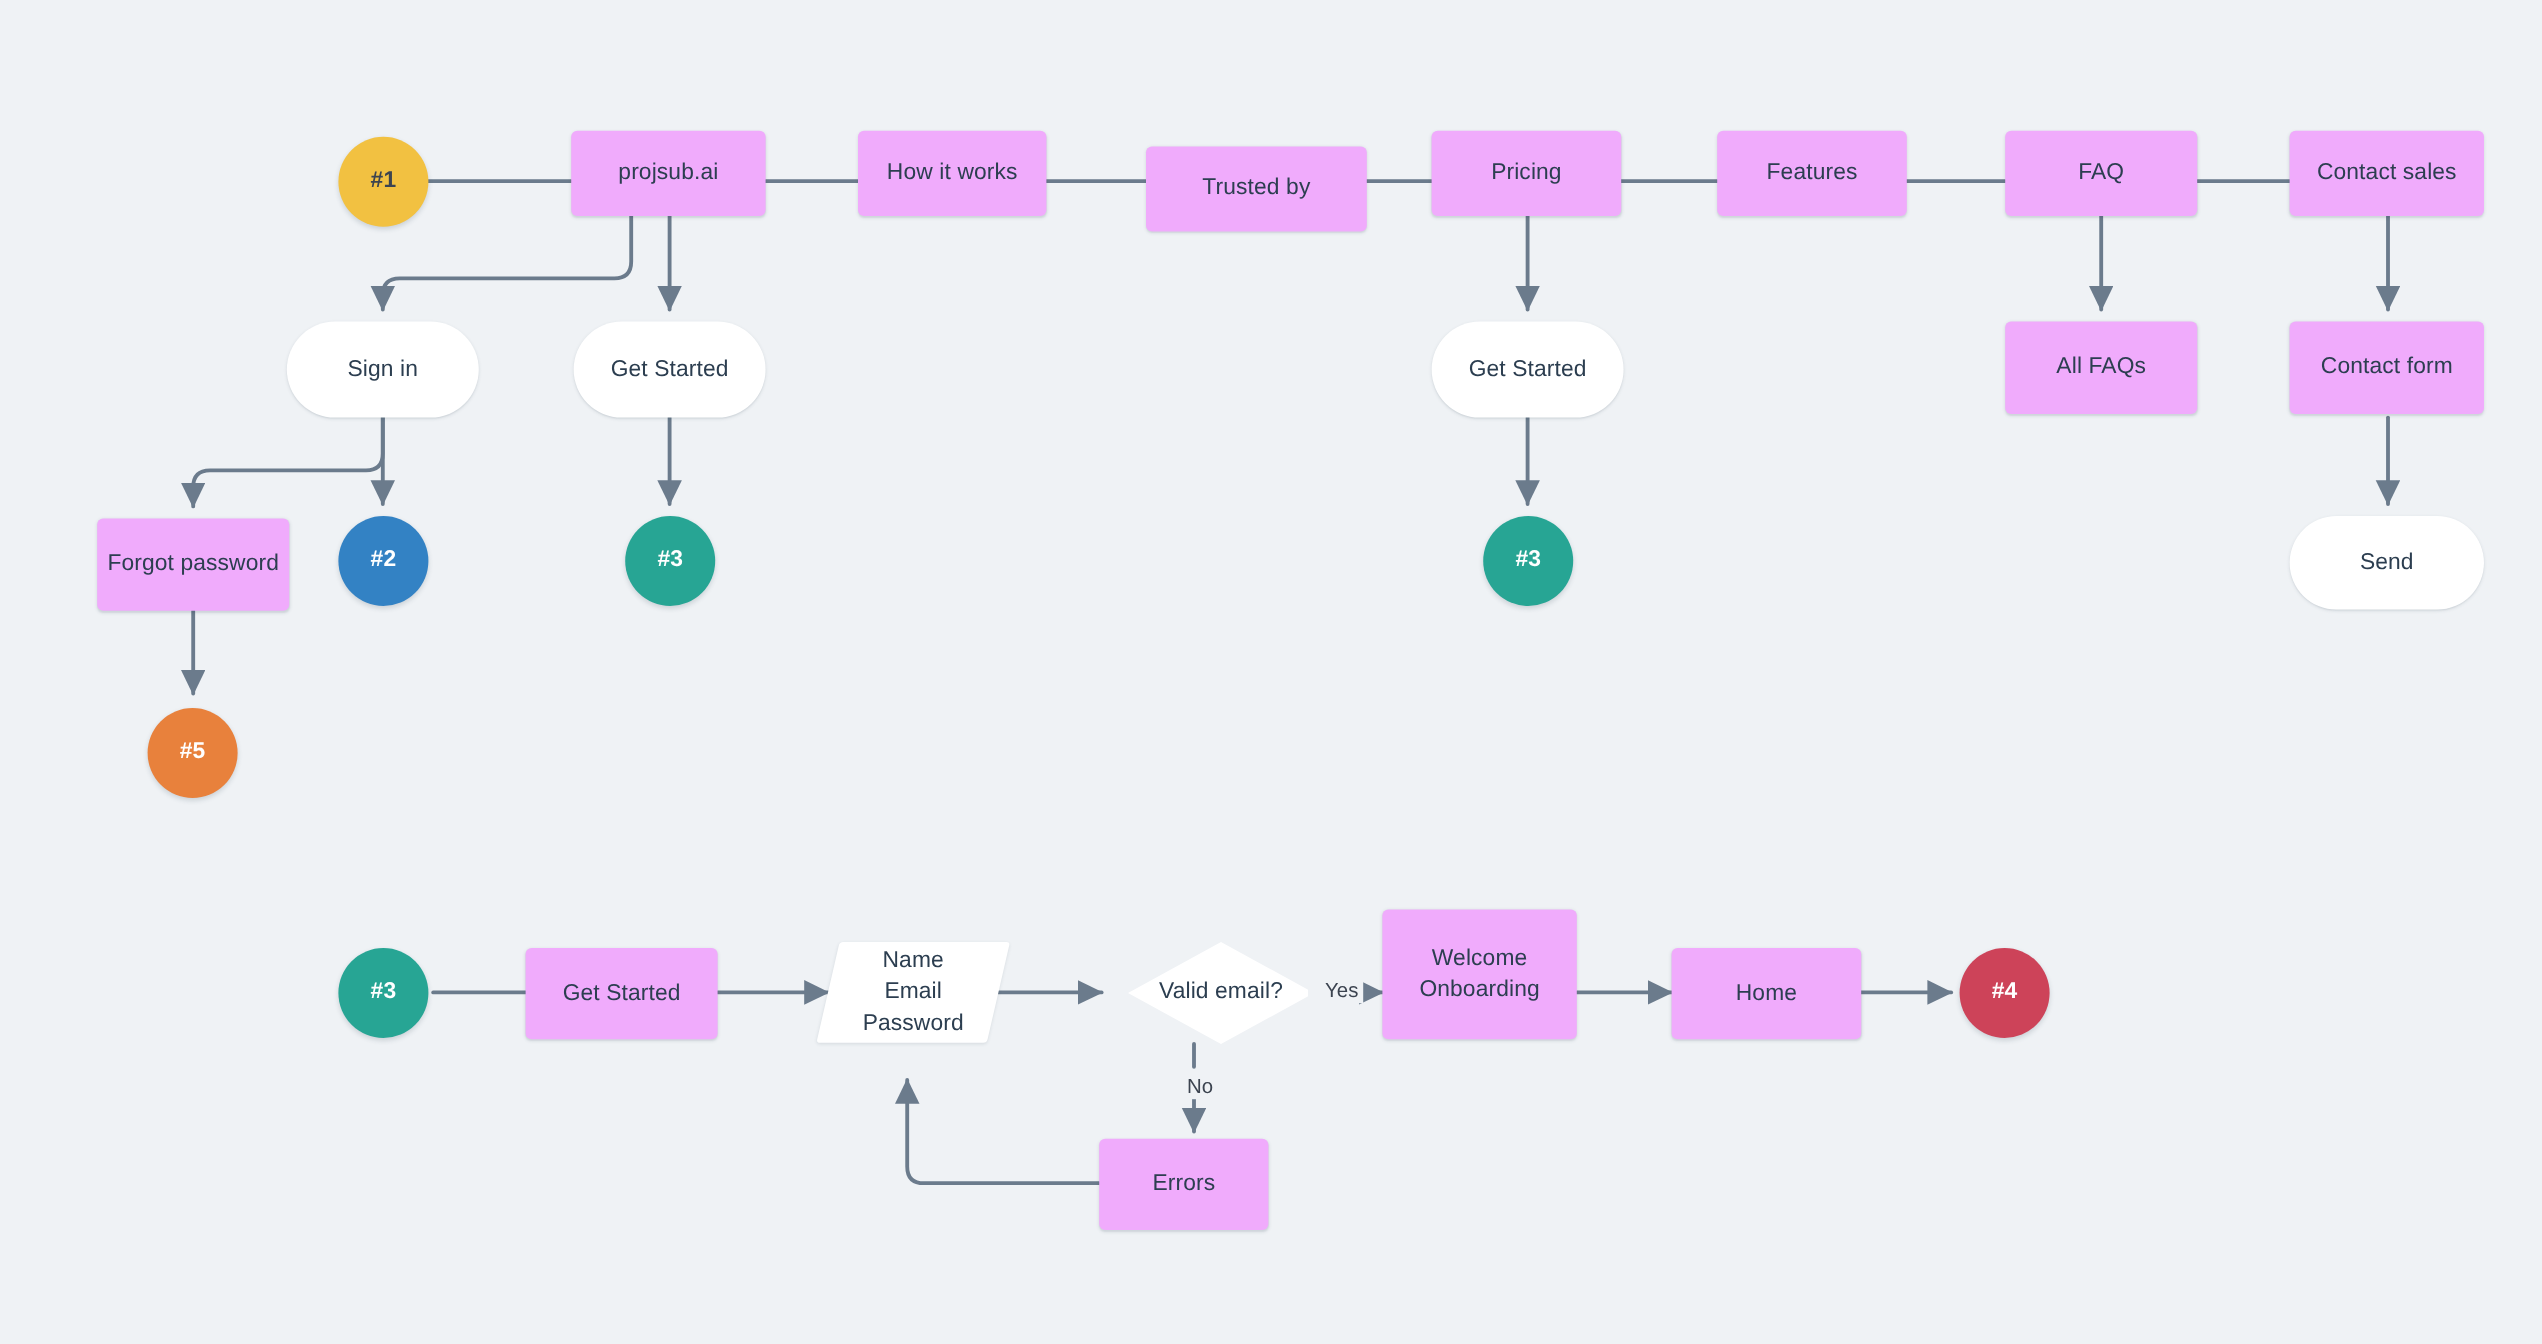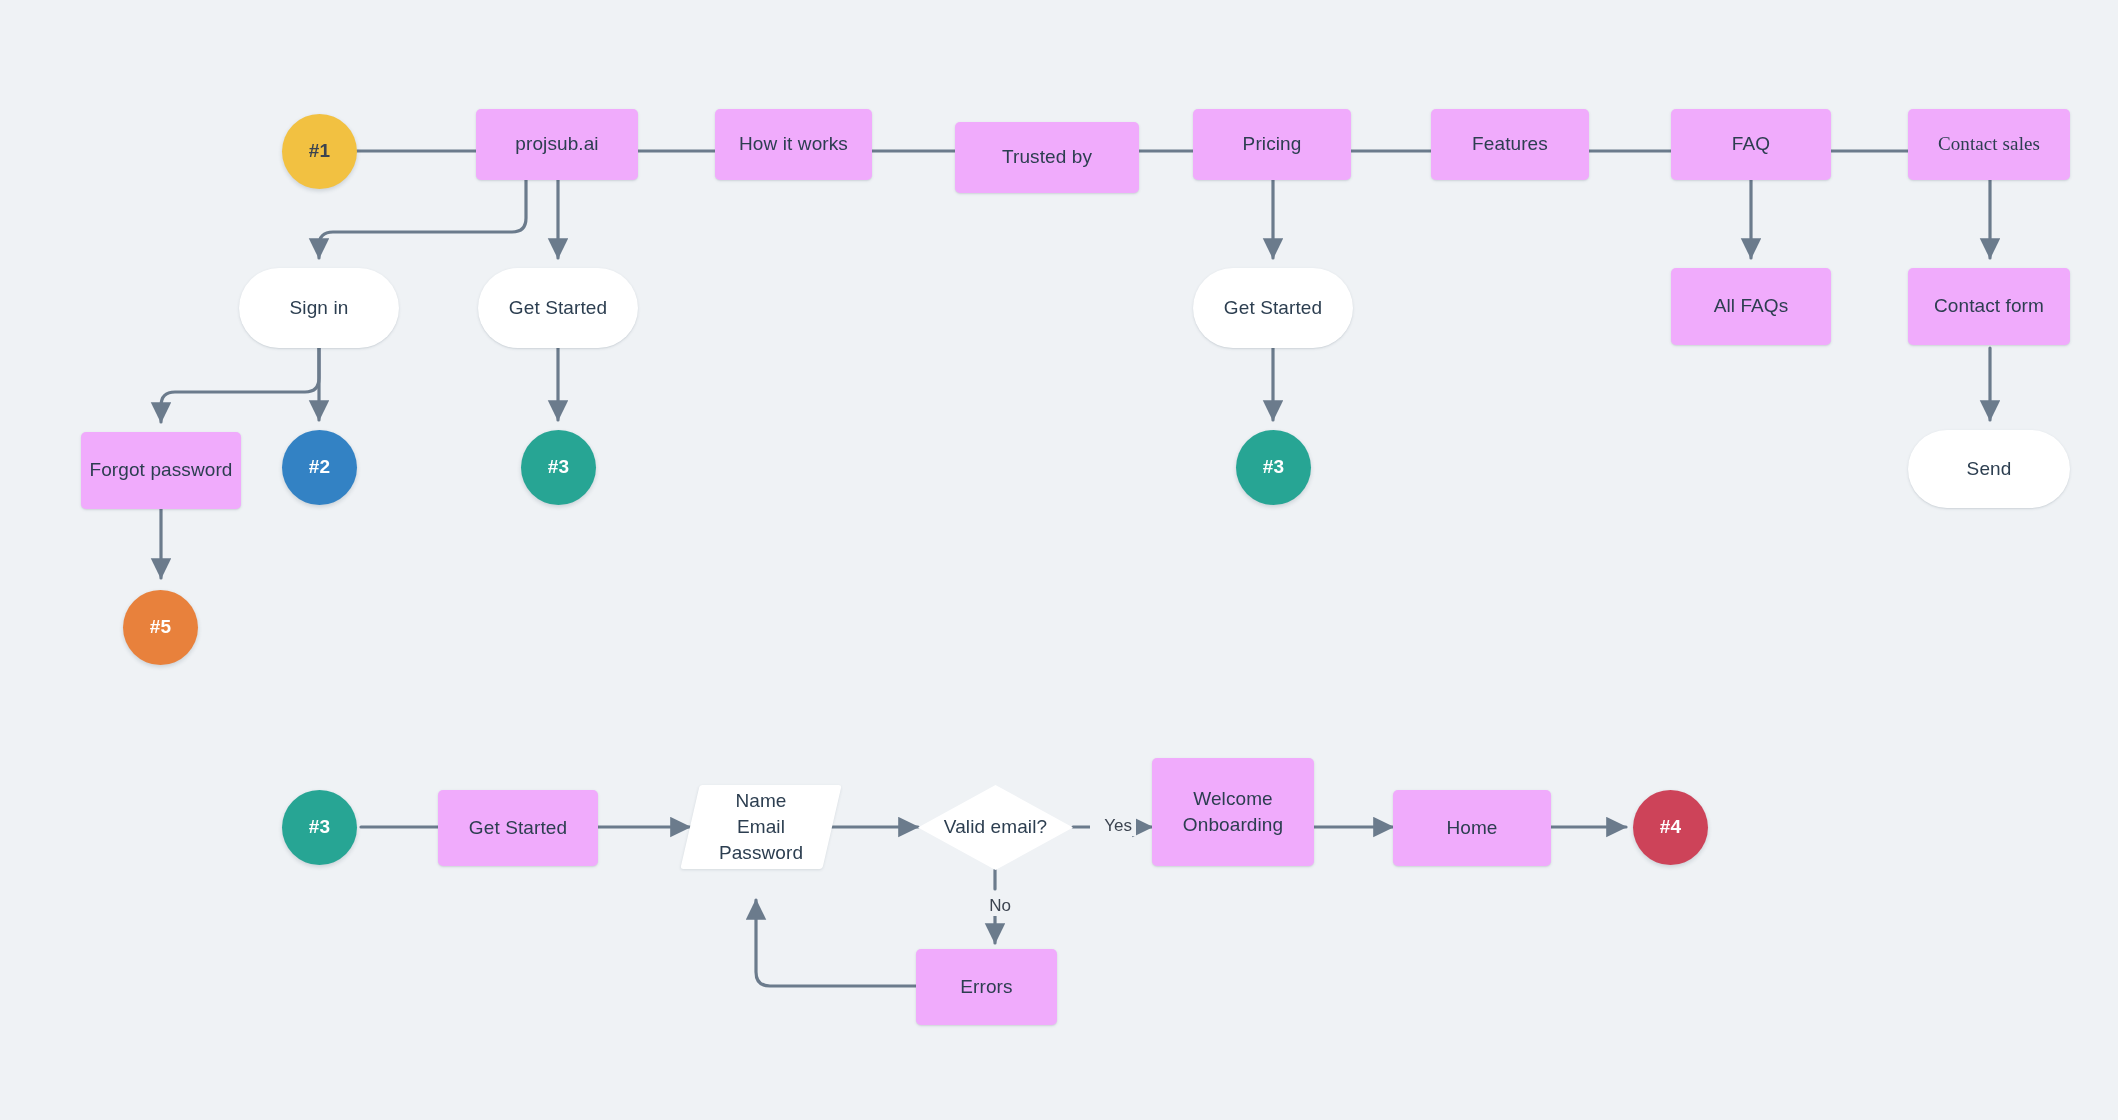--- a/index.html
+++ b/index.html
@@ -171,21 +171,21 @@
   </div>
 
   <div class="node box" style="left:1431px; top:109px; width:158px; height:71px;">
     <span>Features</span>
   </div>
 
   <div class="node box" style="left:1671px; top:109px; width:160px; height:71px;">
     <span>FAQ</span>
   </div>
 
-  <div class="node box" style="left:1908px; top:109px; width:162px; height:71px;font-family:Liberation Serif, serif;">
+  <div class="node box" style="left:1908px; top:109px; width:162px; height:71px;">
     <span>Contact sales</span>
   </div>
 
   <div class="node pill" style="left:239px; top:268px; width:160px; height:80px;">
     <span>Sign in</span>
   </div>
 
   <div class="node pill" style="left:478px; top:268px; width:160px; height:80px;">
     <span>Get Started</span>
   </div>
@@ -236,21 +236,21 @@
 
   <div class="node para" style="left:690px; top:785px; width:142px; height:84px;">
     <div class="para-shape"></div>
     <div class="para-label">
       <div>Name</div>
       <div>Email</div>
       <div>Password</div>
     </div>
   </div>
 
-  <div class="node diamond" style="left:918px; top:785px; width:155px; height:85px;text-align:center;">
+  <div class="node diamond" style="left:940px; top:785px; width:155px; height:85px;text-align:center;">
     <svg class="diamond-shape" viewBox="0 0 155 85" preserveAspectRatio="none">
       <polygon points="77.5,0 155,42.5 77.5,85 0,42.5" fill="#ffffff"></polygon>
     </svg>
     <span class="diamond-label">Valid email?</span>
   </div>
 
   <div class="edge-label" style="left:1090px; top:816px; width:46px;">Yes</div>
 
   <div class="edge-label" style="left:975px; top:896px; width:40px;">No</div>
 

